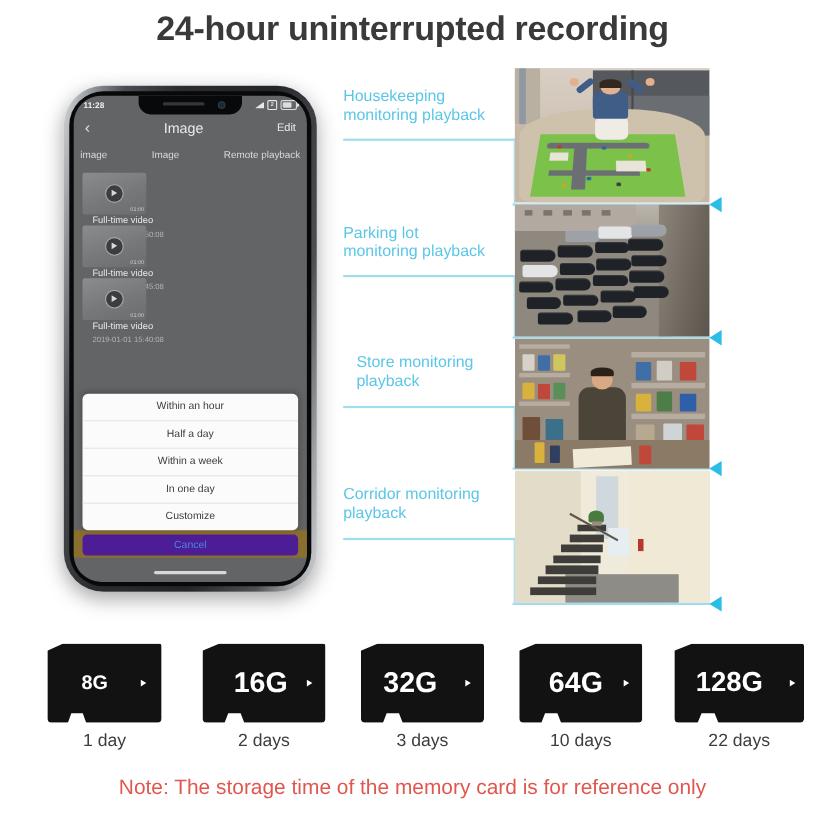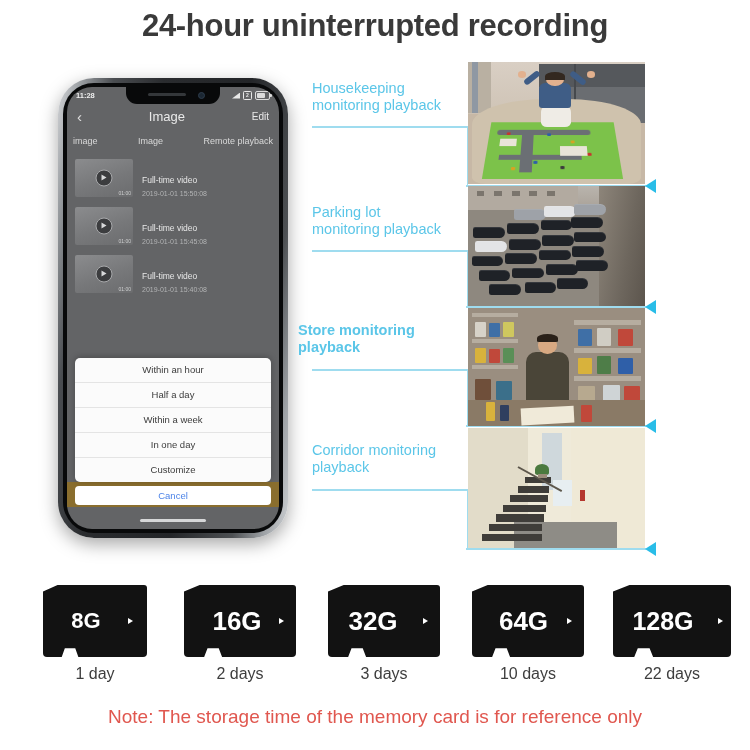--- a/index.html
+++ b/index.html
@@ -76,21 +76,21 @@
   
   .seg{
     position:absolute;top:44px;left:0;right:0;height:20px;
     display:flex;align-items:center;color:#d9d9d9;font-size:9px;
     padding:0 6px;box-sizing:border-box;justify-content:space-between;
   }
   .seg span{white-space:nowrap;}
 
   
   .vlist{position:absolute;top:66px;left:0;right:0;bottom:0;}
-  .vrow{height:48px;display:flex;align-items:flex-end;padding:4px 8px;box-sizing:border-box;}
+  .vrow{height:48px;display:flex;align-items:flex-start;padding:4px 8px;box-sizing:border-box;flex-direction:column;}
   .vthumb{
     width:58px;height:38px;border-radius:2px;flex:none;position:relative;
     background:linear-gradient(160deg,#8b8c8e 0%,#77787a 55%,#6b6c6e 100%);
   }
   .vthumb .play{
     position:absolute;left:50%;top:50%;transform:translate(-50%,-50%);
     width:15px;height:15px;border-radius:50%;background:#3c3d3f;
     border:1.4px solid #a8a9ab;
   }
   .vthumb .play:after{
@@ -117,21 +117,21 @@
   .sheet-item:last-child{border-bottom:none;}
   .olive-bar{
     position:absolute;left:0;right:0;bottom:22px;height:25px;background:#8a6e2e;z-index:18;
   }
   .scrub{
     position:absolute;left:10px;right:10px;bottom:48px;height:5px;background:#9b9c9e;z-index:19;
   }
   .scrub i{position:absolute;left:28px;top:0.5px;width:9px;height:4px;background:#2e2f31;}
   .cancel{
     position:absolute;left:8px;right:8px;bottom:24px;height:19px;z-index:21;
-    background:#ffffff;border-radius:4px;
+    background:#4c1d95;border-radius:4px;
     line-height:19px;text-align:center;font-size:9.5px;color:#4d84e8;
   }
   .home-ind{
     position:absolute;left:50%;transform:translateX(-50%);bottom:7px;
     width:66px;height:3px;border-radius:2px;background:#d6d7d8;z-index:22;
   }
 
   
   .annot{position:absolute;}
   .annot-label{
@@ -394,21 +394,21 @@
   <div class="p2-car" style="left:44%;top:65%;"></div>
   <div class="p2-car" style="left:61%;top:62%;"></div>
   <div class="p2-car" style="left:12%;top:82%;"></div>
   <div class="p2-car" style="left:32%;top:80%;"></div>
   <div class="p2-car" style="left:50%;top:77%;"></div>
   <div class="p2-car s" style="left:26%;top:19%;"></div>
   <div class="p2-car w" style="left:43%;top:17%;"></div>
   <div class="p2-car s" style="left:60%;top:15%;"></div>
 </div>
 
-<div class="annot annot-label" style="left:298px;top:322px;width:160px;font-weight:bold;">Store monitoring
+<div class="annot annot-label" style="left:324px;top:322px;width:160px;">Store monitoring
 playback</div>
 <div class="conn">
   <div class="h" style="left:312px;top:369px;width:156px;"></div>
   <div class="v" style="left:466.5px;top:369px;height:57px;"></div>
   <div class="h" style="left:466px;top:425px;width:180px;"></div>
 </div>
 <div class="arrow" style="left:645px;top:419px;"></div>
 
 <div class="photo" style="left:468px;top:308px;width:177px;height:118px;">
   <div class="p3-bg"></div>
@@ -471,21 +471,21 @@
   <div class="p4-rail"></div>
   <div class="p4-plant"></div>
   <div class="p4-pot"></div>
   <div class="p4-ext"></div>
 </div>
 
 <div class="cards">
 
   <div class="card-item" style="left:36px;top:10px;width:118px;">
     <div class="sdcard" style="width:104px;height:72px;margin:0 auto;">
-      <span class="sd-cap" style="font-size:22px;padding-right:18px;">8G</span>
+      <span class="sd-cap" style="font-size:18px;padding-right:18px;">8G</span>
       <span class="sd-tri" style="right:14px;"></span>
     </div>
     <div class="card-days">1 day</div>
   </div>
 
   <div class="card-item" style="left:176px;top:10px;width:128px;">
     <div class="sdcard" style="width:112px;height:72px;margin:0 auto;">
       <span class="sd-cap" style="font-size:26px;padding-right:6px;">16G</span>
       <span class="sd-tri" style="right:12px;"></span>
     </div>

